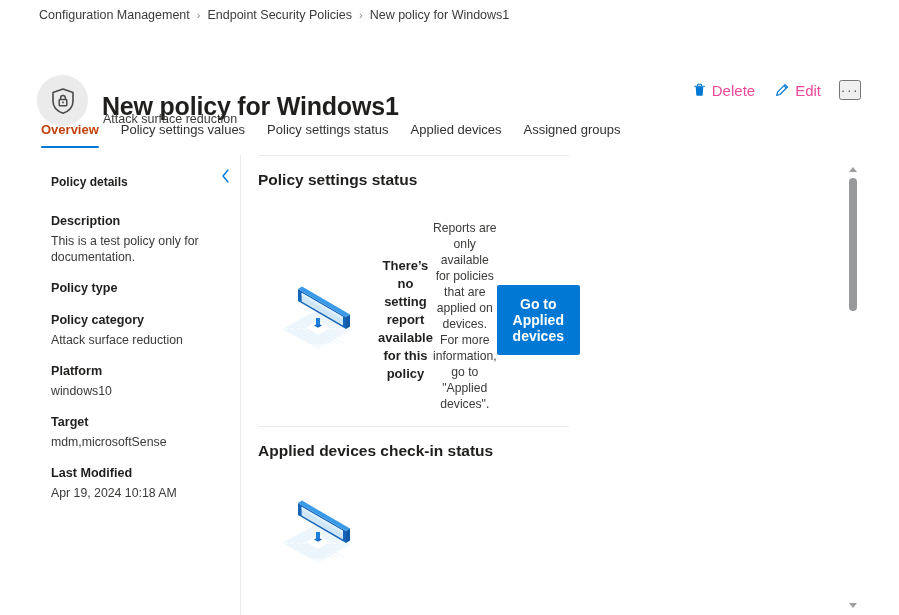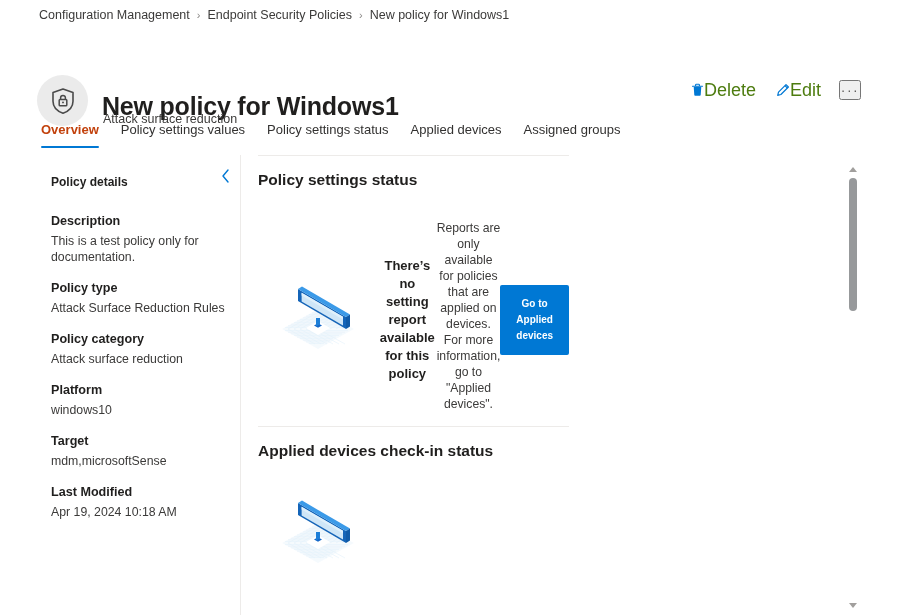--- a/index.html
+++ b/index.html
@@ -100,24 +100,25 @@
     right: 38px;
     top: 47px;
     display: flex;
     align-items: center;
     gap: 0px;
     height: 20px;
   }
   .cmd {
     display: flex;
     align-items: center;
+    gap: 6px;
     padding: 2px 6px;
     cursor: pointer;
-    font-size: 18px;
-    color: #4d7c0f;
+    font-size: 15px;
+    color: #ec4899;
     white-space: nowrap;
     background: transparent;
     border: none;
     font-family: inherit;
   }
   .cmd + .cmd { margin-left: 8px; justify-content: space-between; }
   .cmd .ci { display: flex; align-items: center; }
   .cmd-more {
     display: flex;
     align-items: center;
@@ -293,21 +294,21 @@
     margin-top: 6px;
     width: 290px;
   }
   .primary-btn {
     margin-top: 13px;
     background: #0078d4;
     color: #ffffff;
     border: none;
     border-radius: 2px;
     font-family: inherit;
-    font-size: 10px;
+    font-size: 14px;
     font-weight: bold;
     padding: 11px 16px;
     cursor: pointer;
     line-height: 16px;
   }
 
   
   .scrollbar {
     position: absolute;
     right: 38px;
@@ -434,21 +435,20 @@
         </svg>
       </div>
 
       <div class="detail-list">
         <div class="detail-block">
           <div class="detail-label">Description</div>
           <div class="detail-value">This is a test policy only for documentation.</div>
         </div>
         <div class="detail-block">
           <div class="detail-label">Policy type</div>
-          <div class="detail-value">Attack Surface Reduction Rules</div>
         </div>
         <div class="detail-block">
           <div class="detail-label">Policy category</div>
           <div class="detail-value">Attack surface reduction</div>
         </div>
         <div class="detail-block">
           <div class="detail-label">Platform</div>
           <div class="detail-value">windows10</div>
         </div>
         <div class="detail-block">

